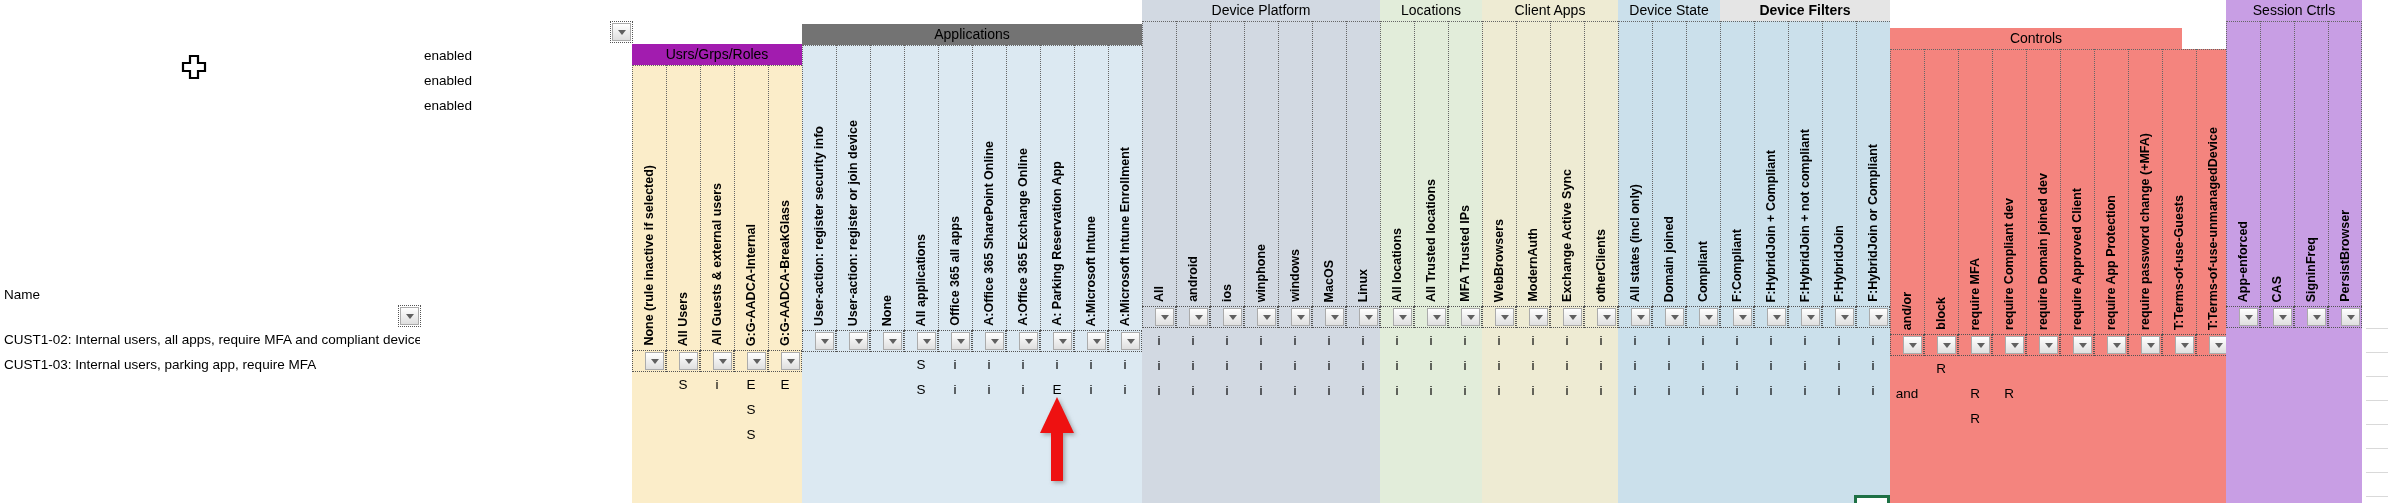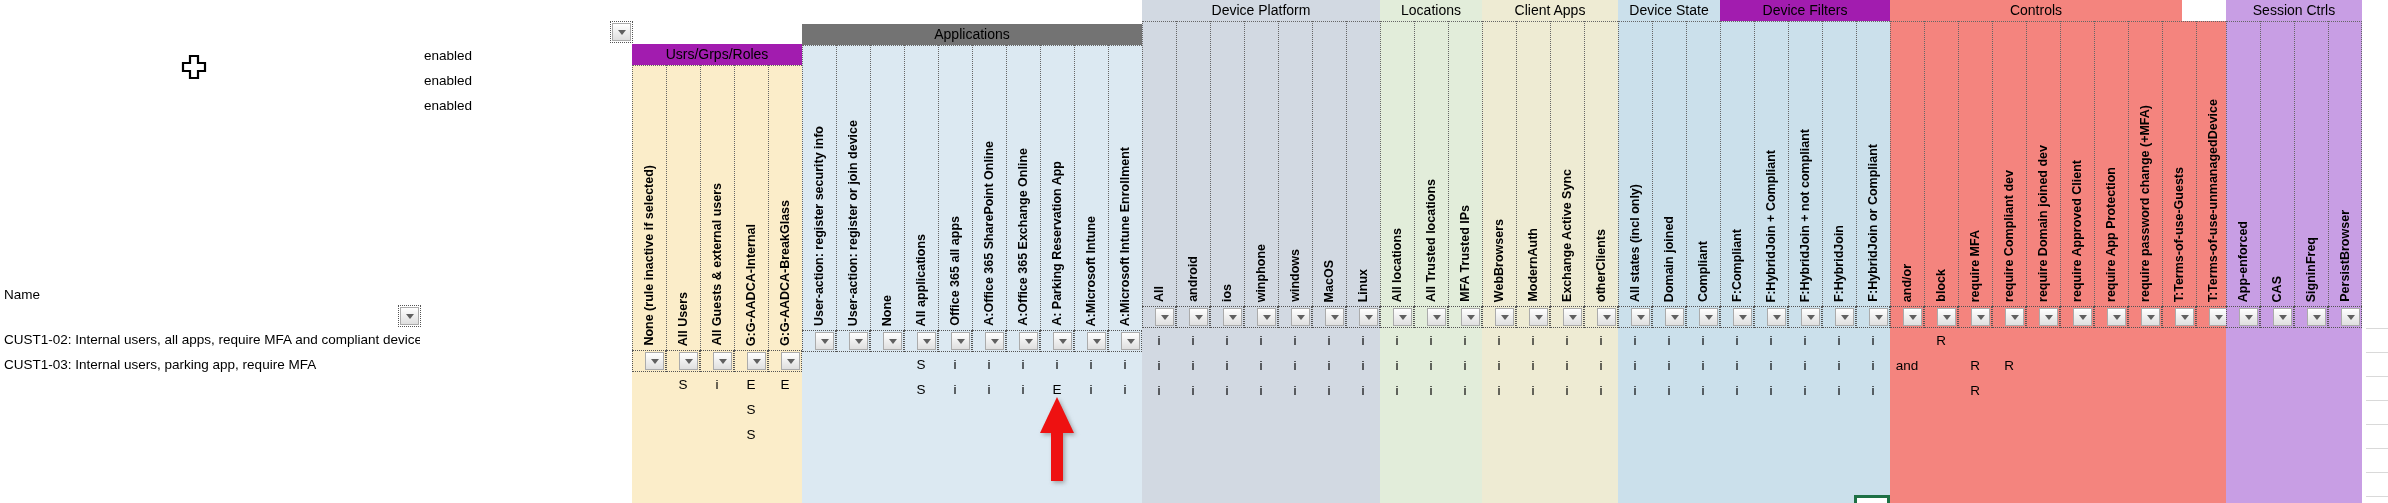--- a/index.html
+++ b/index.html
@@ -545,21 +545,21 @@
               </div>
             </div>
             <div class="cell">i</div>
             <div class="cell">i</div>
             <div class="cell">i</div>
             <div class="fill"></div>
           </div>
         </div>
       </div>
       <div class="group" style="width: 170px;">
-        <div class="ghead" style="background: #a21caf;">Device Filters</div>
+        <div class="ghead" style="background: #e5e5e5; font-weight: bold;">Device Filters</div>
         <div class="gcols">
           <div class="col" style="background: rgb(203, 224, 235);">
             <div class="rot">
               <span>F:Compliant</span>
             </div>
             <div class="flt">
               <div class="dd">
                 <i></i>
               </div>
             </div>
@@ -619,21 +619,21 @@
                 <i></i>
               </div>
             </div>
             <div class="cell">i</div>
             <div class="cell">i</div>
             <div class="cell">i</div>
             <div class="fill"></div>
           </div>
         </div>
       </div>
-      <div class="group" style="width: 292px;">
+      <div class="group" style="width: 292px; margin-top: 28px;">
         <div class="ghead" style="background: rgb(244, 132, 126);">Controls</div>
         <div class="gcols">
           <div class="col" style="background: rgb(244, 132, 126);">
             <div class="rot">
               <span>and/or</span>
             </div>
             <div class="flt">
               <div class="dd">
                 <i></i>
               </div>

